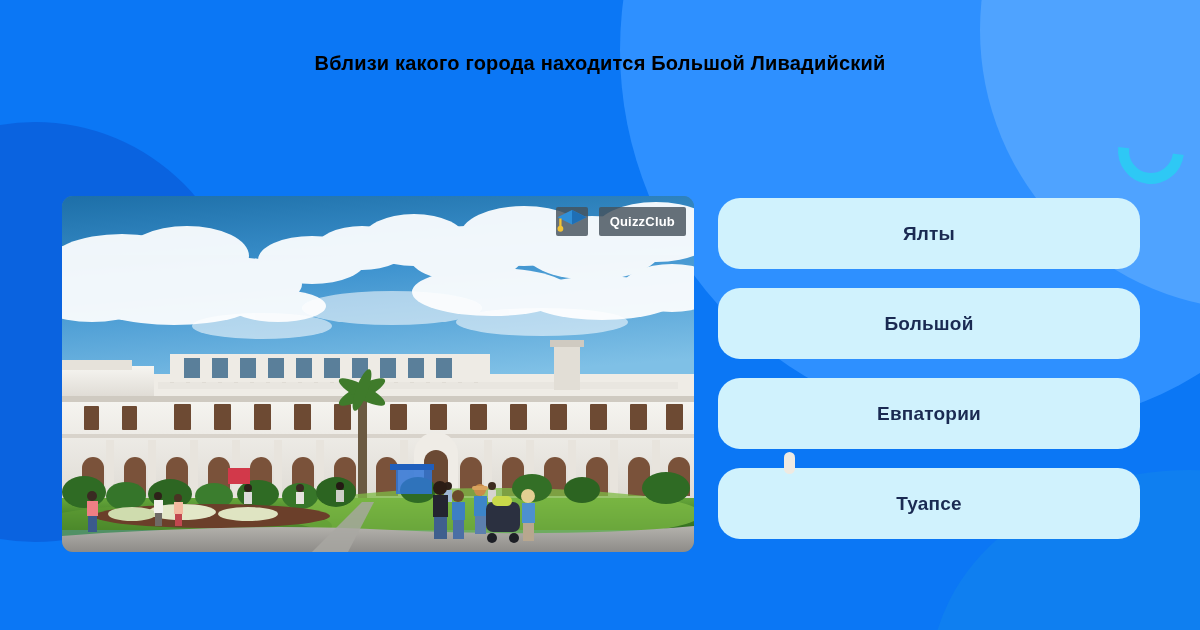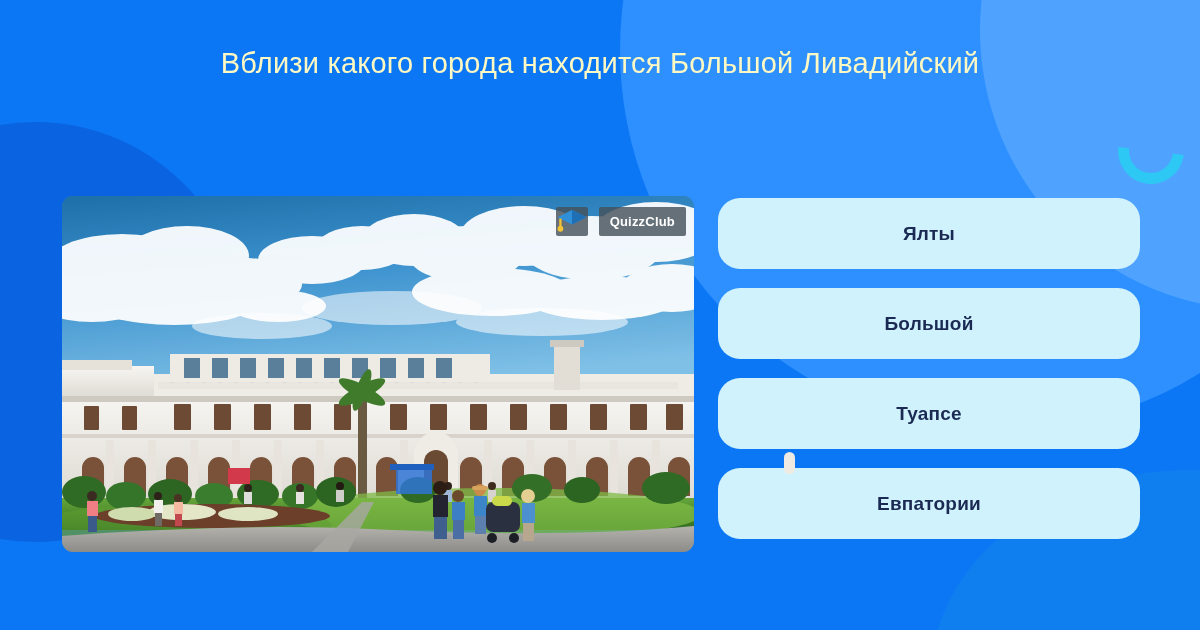--- a/index.html
+++ b/index.html
@@ -65,23 +65,23 @@
   
   .title-wrap {
     position: absolute;
     left: 0; top: 42px;
     width: 1200px;
     text-align: center;
     z-index: 5;
     padding: 0 100px;
   }
   .title-line {
-    color: #fef9c3;
-    font-size: 29px;
-    font-weight: normal;
+    color: #000000;
+    font-size: 20px;
+    font-weight: bold;
     line-height: 42px;
     letter-spacing: 0.2px;
     white-space: nowrap;
   }
 
   
   .photo {
     position: absolute;
     left: 62px; top: 196px;
     width: 632px; height: 356px;
@@ -426,22 +426,22 @@
   </div>
 
   <div class="answers">
     <div class="answer">
       <span class="answer-label">Ялты</span>
     </div>
     <div class="answer">
       <span class="answer-label">Большой</span>
     </div>
     <div class="answer">
+      <span class="answer-label">Евпатории</span>
+    </div>
+    <div class="answer">
       <span class="answer-label">Туапсе</span>
     </div>
-    <div class="answer">
-      <span class="answer-label">Евпатории</span>
-    </div>
   </div>
 
   <div class="scroll-marker"></div>
 
 </div>
 
 </body></html>

